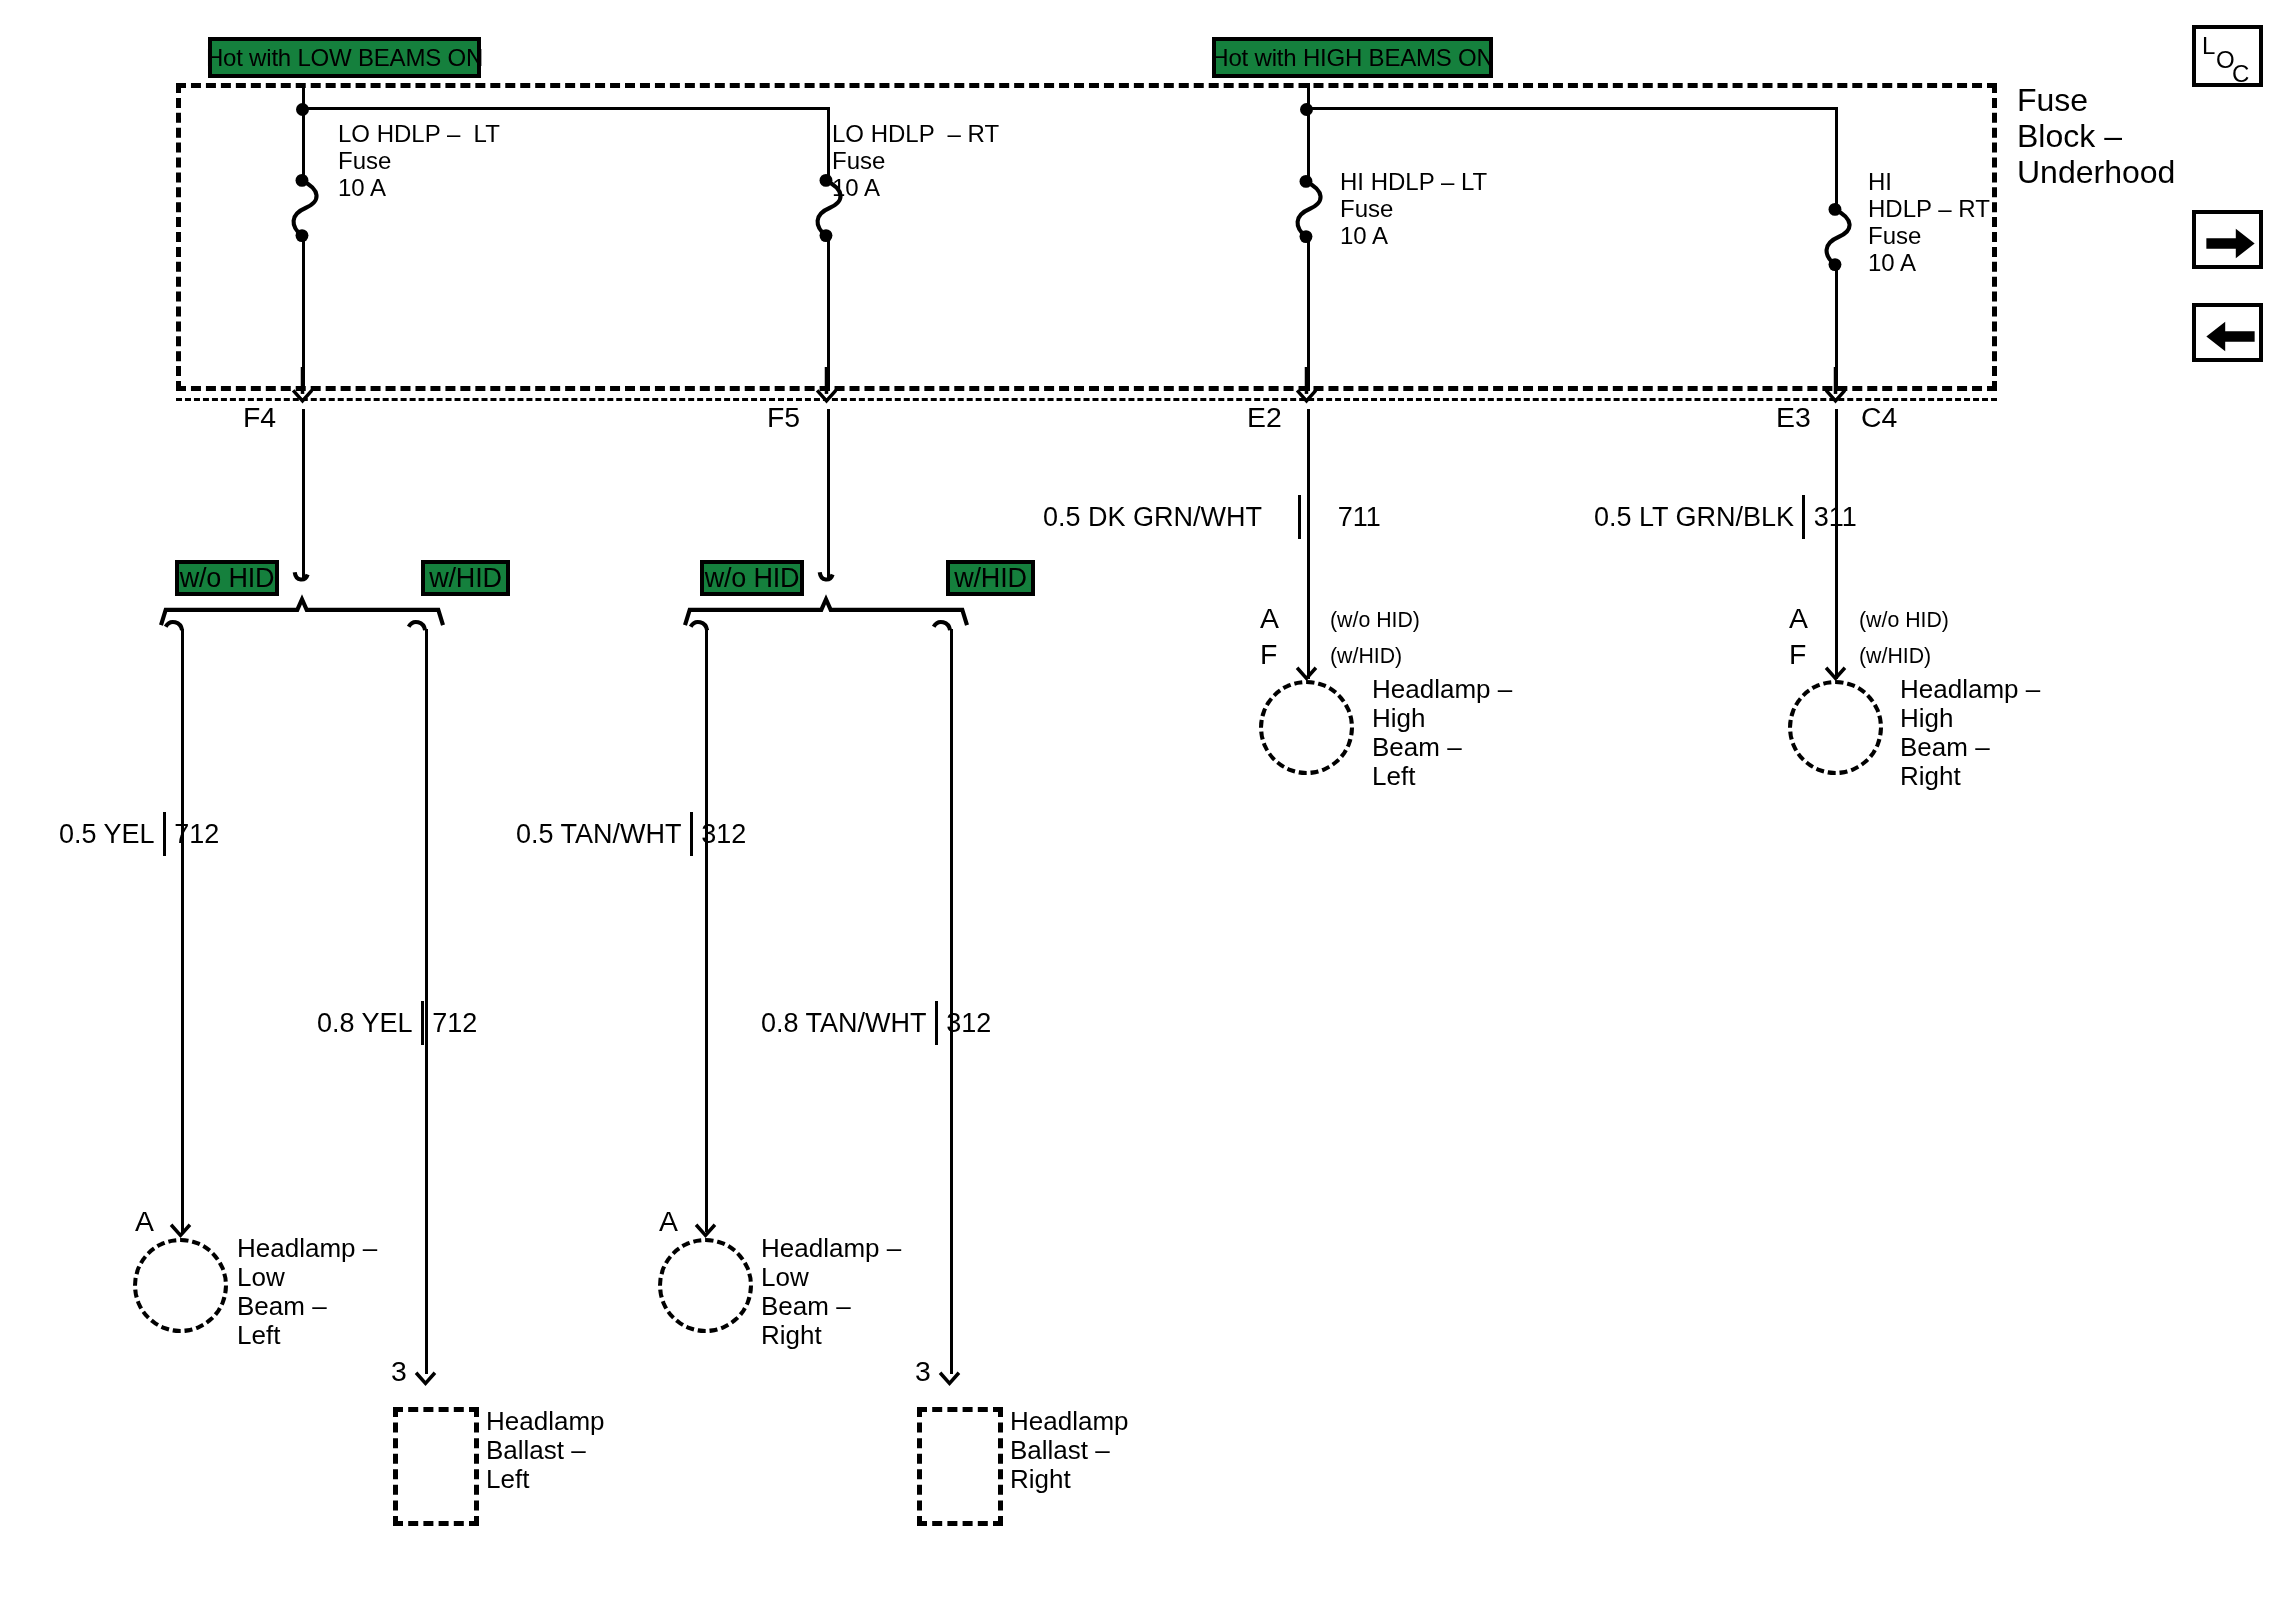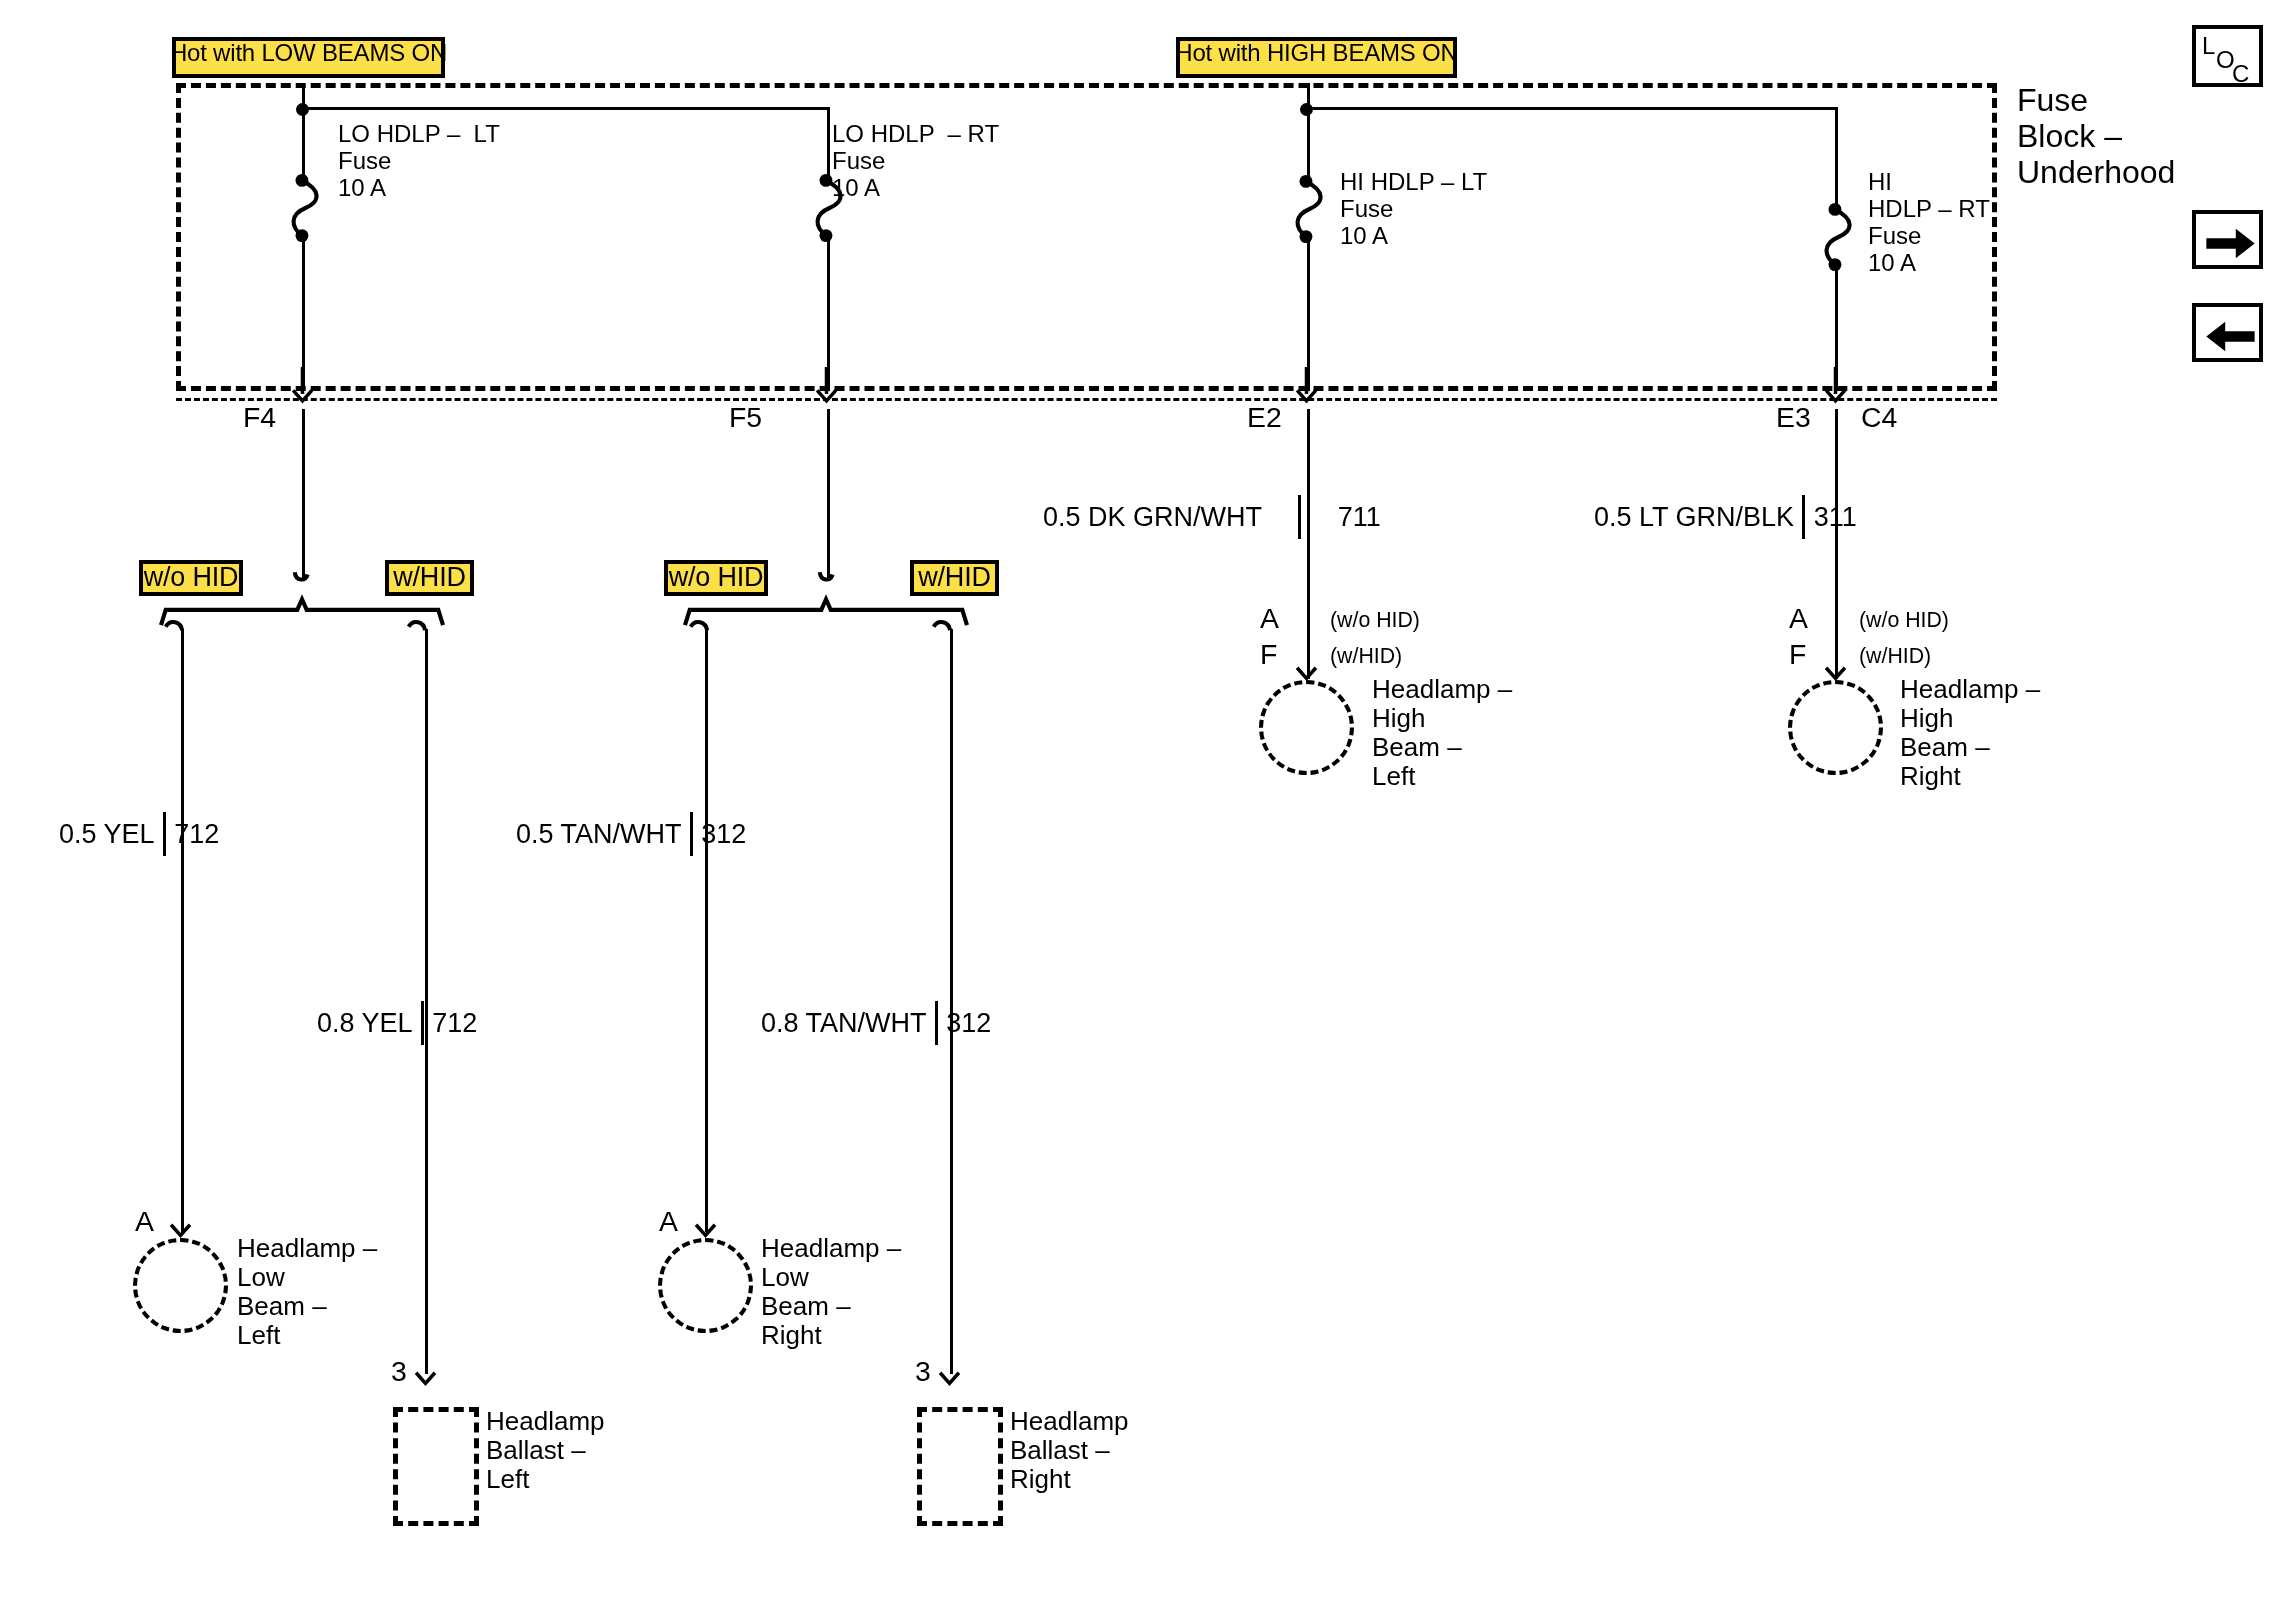--- a/index.html
+++ b/index.html
@@ -18,30 +18,31 @@
     background: #ffffff;
     overflow: hidden;
   }
   
   .abs { position: absolute; }
 
   
   .capbox {
     position: absolute;
     border: 4.1px solid #000;
-    background: #fde047;
+    background: #15803d;
     box-sizing: border-box;
     display: flex;
-    align-items: flex-start;
+    align-items: center;
     justify-content: center;
     padding: 0 7.1px;
     white-space: nowrap;
     font-size: 24px;
     line-height: 1;
     letter-spacing: -0.2px;
+    margin-left: 36px;
   }
   .capbox.small {
     font-size: 27px;
     border-width: 4.1px;
   }
 
   
   .fuseblock {
     position: absolute;
     border-top: 5.3px dashed #000;
@@ -243,21 +244,21 @@
   <svg class="conn-arrow" style="left:286px; top:367px; width:33px; height:41px;" viewBox="0 0 56 70">
     <path d="M28 0 L28 46" stroke="#000" stroke-width="6" fill="none"></path>
     <path d="M12 40 L28 58 L44 40" stroke="#000" stroke-width="6" fill="none"></path>
   </svg>
   <div class="pinid" style="left:243px; top:403px;">F4</div>
 
   <svg class="conn-arrow" style="left:810px; top:367px; width:33px; height:41px;" viewBox="0 0 56 70">
     <path d="M28 0 L28 46" stroke="#000" stroke-width="6" fill="none"></path>
     <path d="M12 40 L28 58 L44 40" stroke="#000" stroke-width="6" fill="none"></path>
   </svg>
-  <div class="pinid" style="left:729px; top:403px;">F5</div>
+  <div class="pinid" style="left:767px; top:403px;">F5</div>
 
   <svg class="conn-arrow" style="left:1290px; top:367px; width:33px; height:41px;" viewBox="0 0 56 70">
     <path d="M28 0 L28 46" stroke="#000" stroke-width="6" fill="none"></path>
     <path d="M12 40 L28 58 L44 40" stroke="#000" stroke-width="6" fill="none"></path>
   </svg>
   <div class="pinid" style="left:1247px; top:403px;">E2</div>
 
   <svg class="conn-arrow" style="left:1819px; top:367px; width:33px; height:41px;" viewBox="0 0 56 70">
     <path d="M28 0 L28 46" stroke="#000" stroke-width="6" fill="none"></path>
     <path d="M12 40 L28 58 L44 40" stroke="#000" stroke-width="6" fill="none"></path>

